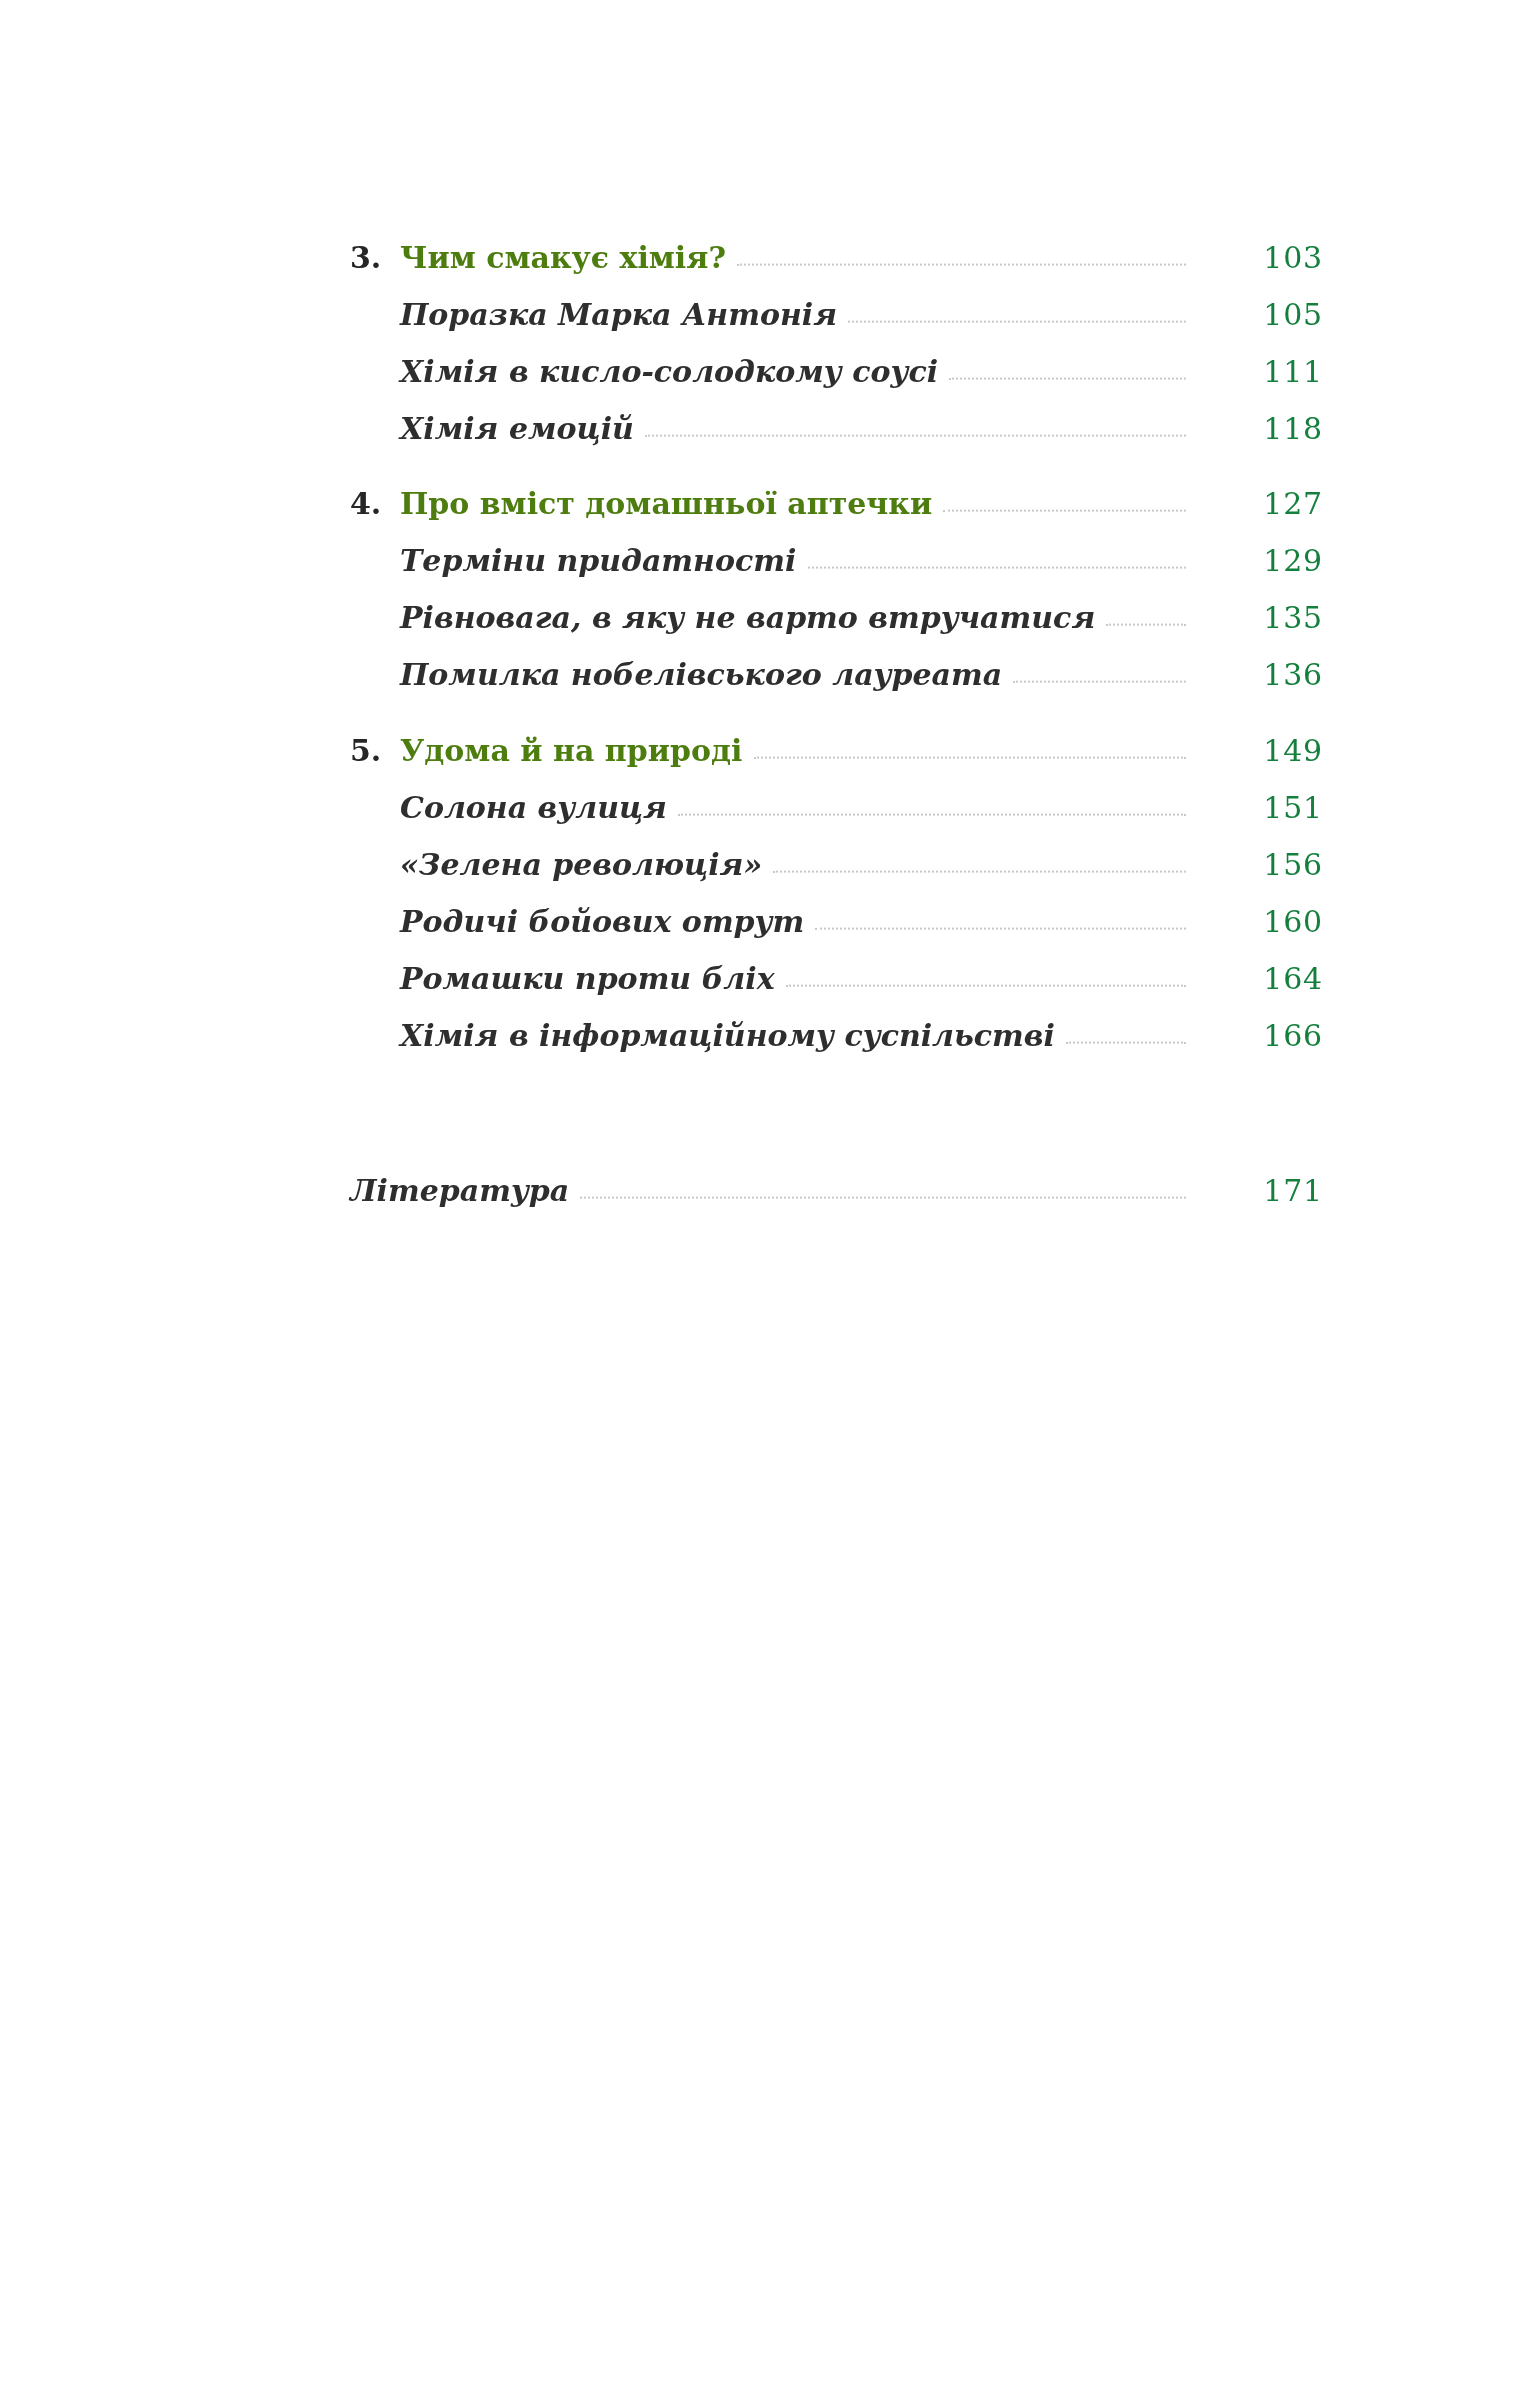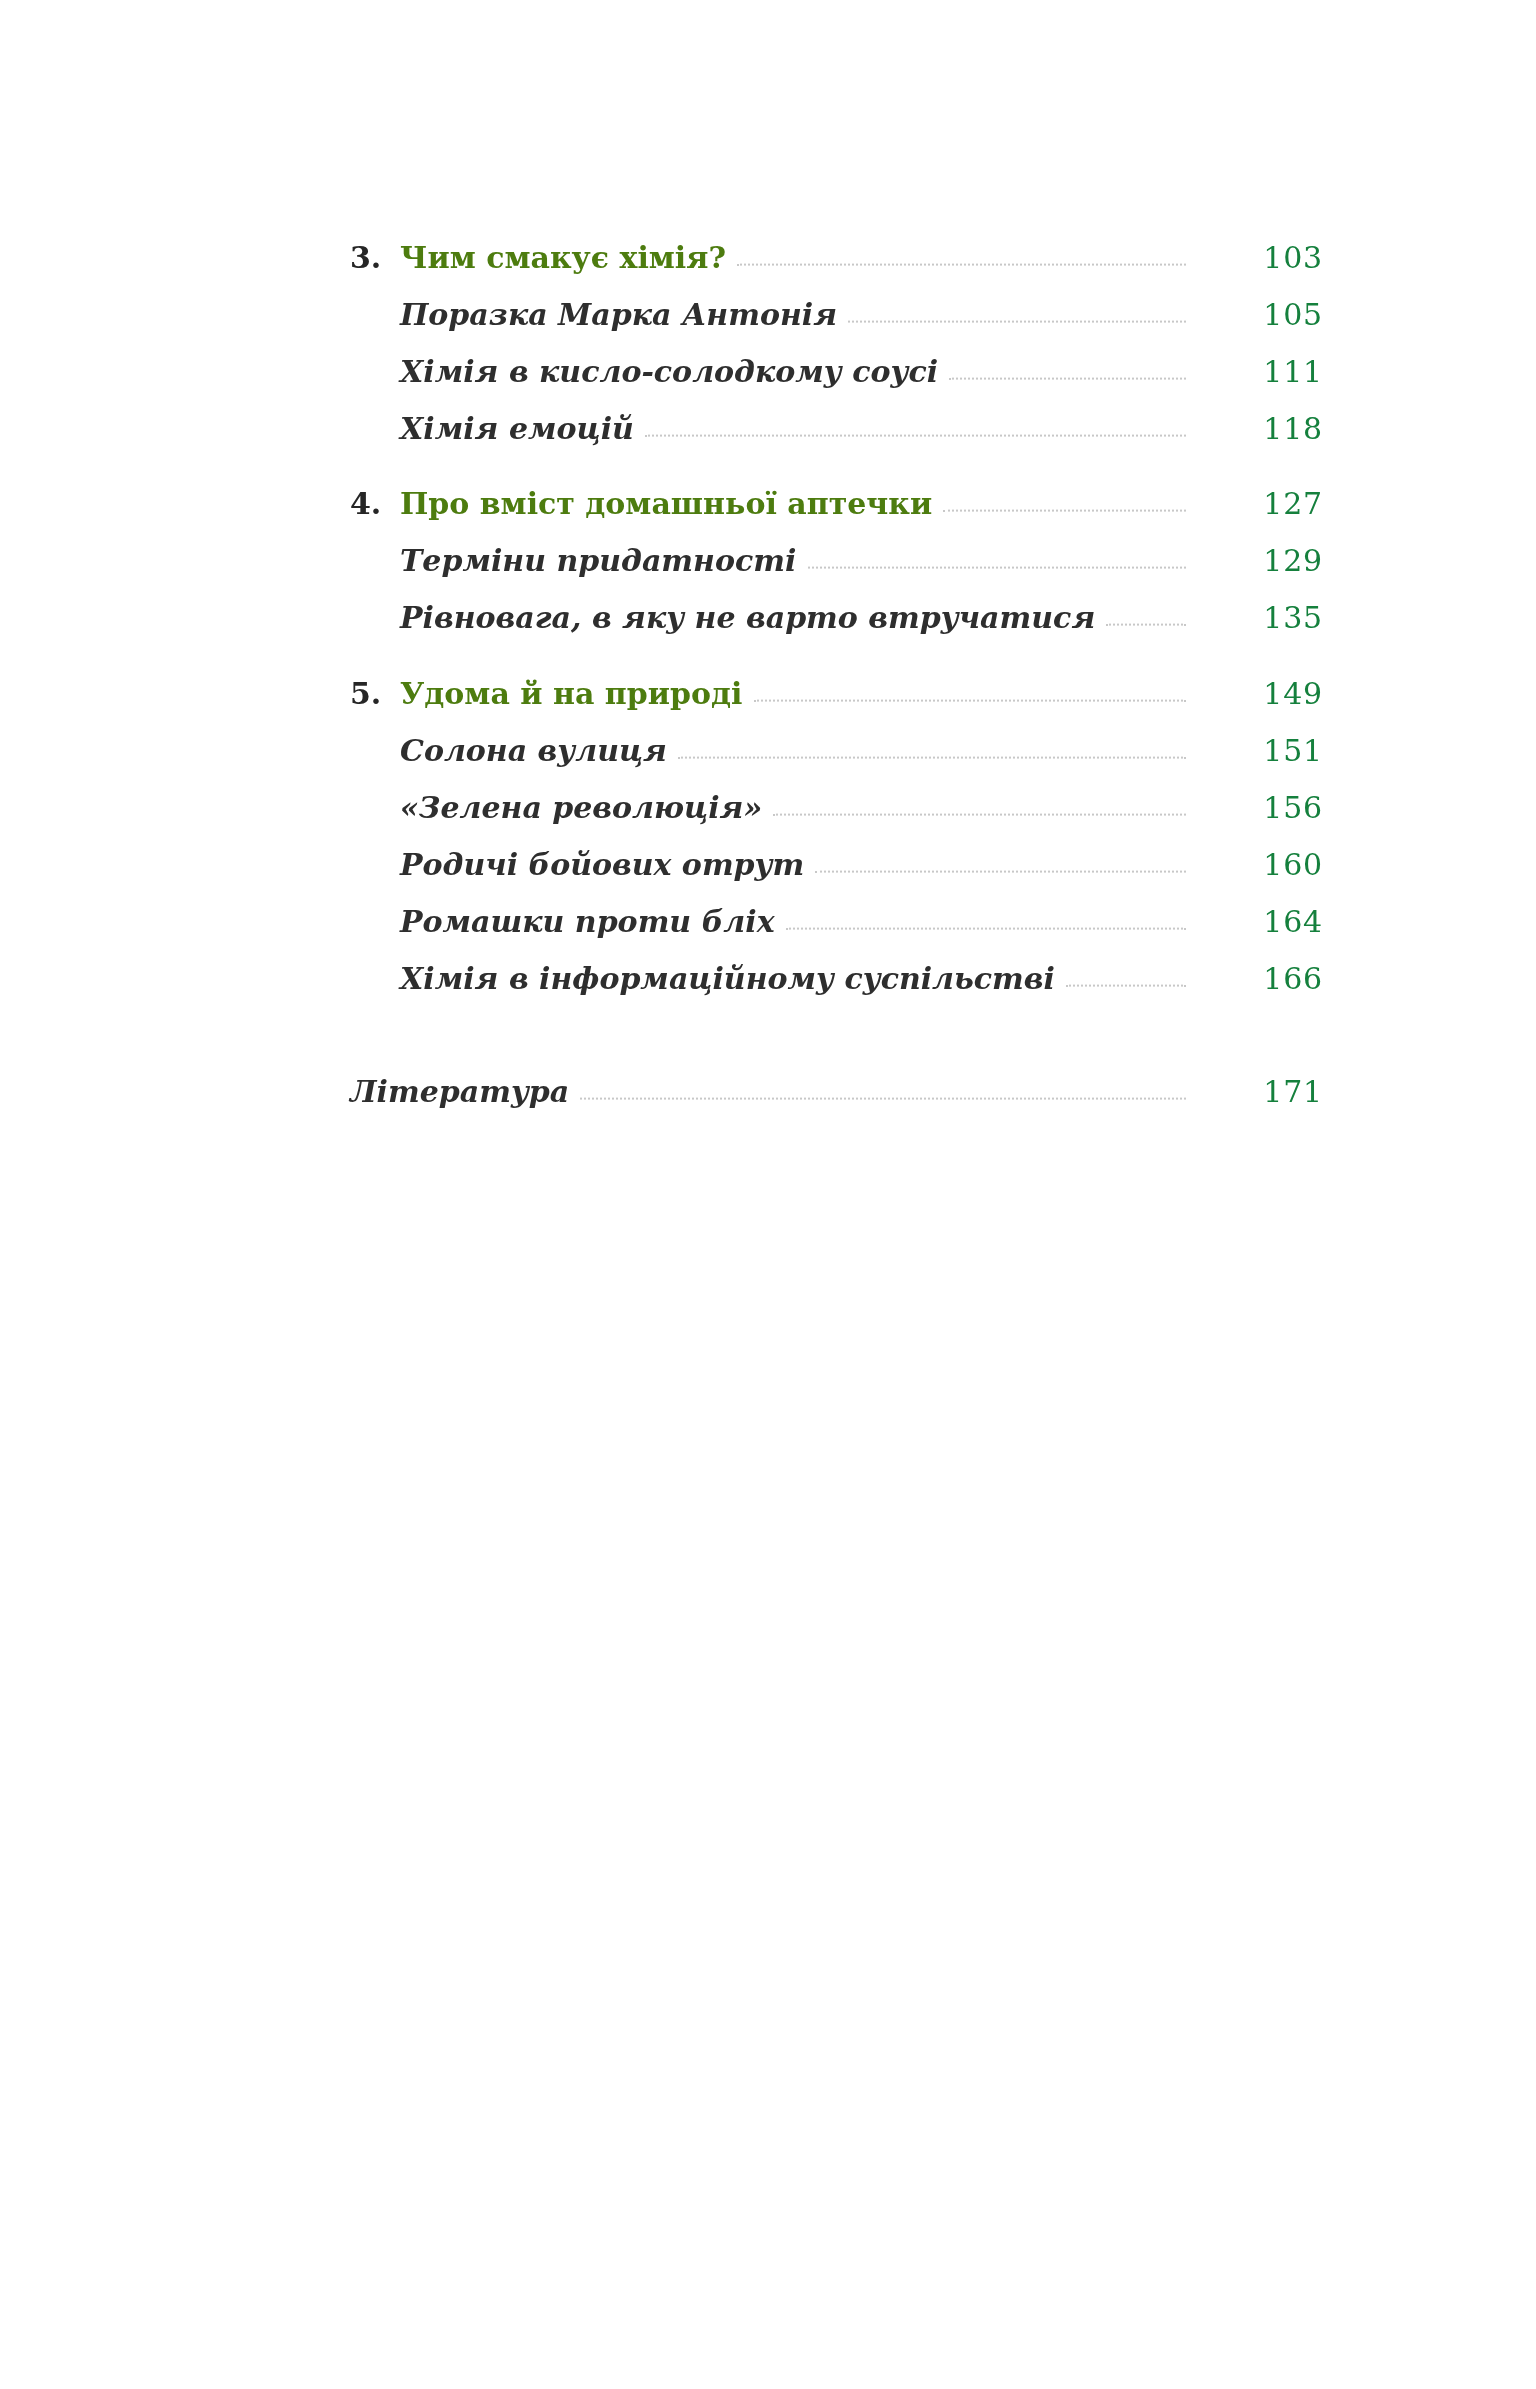--- a/index.html
+++ b/index.html
@@ -66,21 +66,21 @@
     flex: 0 0 67px;
     text-align: right;
     font-size: 30px;
     letter-spacing: 0.8px;
     color: #15803d;
   }
   .row.group-start {
     margin-top: 18.4px;
   }
   .row.footer {
-    margin-top: 56px;
+    margin-top: 98px;
   }
 </style>
 </head>
 <body>
 
 <div class="page">
   <div class="toc">
 
     <div class="row chapter">
       <span class="num">3.</span>
@@ -113,20 +113,25 @@
     <div class="row sub">
       <span class="title">Терміни придатності</span>
       <span class="leader"></span>
       <span class="pagenum">129</span>
     </div>
     <div class="row sub">
       <span class="title">Рівновага, в яку не варто втручатися</span>
       <span class="leader"></span>
       <span class="pagenum">135</span>
     </div>
+    <div class="row sub">
+      <span class="title">Помилка нобелівського лауреата</span>
+      <span class="leader"></span>
+      <span class="pagenum">136</span>
+    </div>
 
     <div class="row chapter group-start">
       <span class="num">5.</span>
       <span class="title">Удома й на природі</span>
       <span class="leader"></span>
       <span class="pagenum">149</span>
     </div>
     <div class="row sub">
       <span class="title">Солона вулиця</span>
       <span class="leader"></span>

